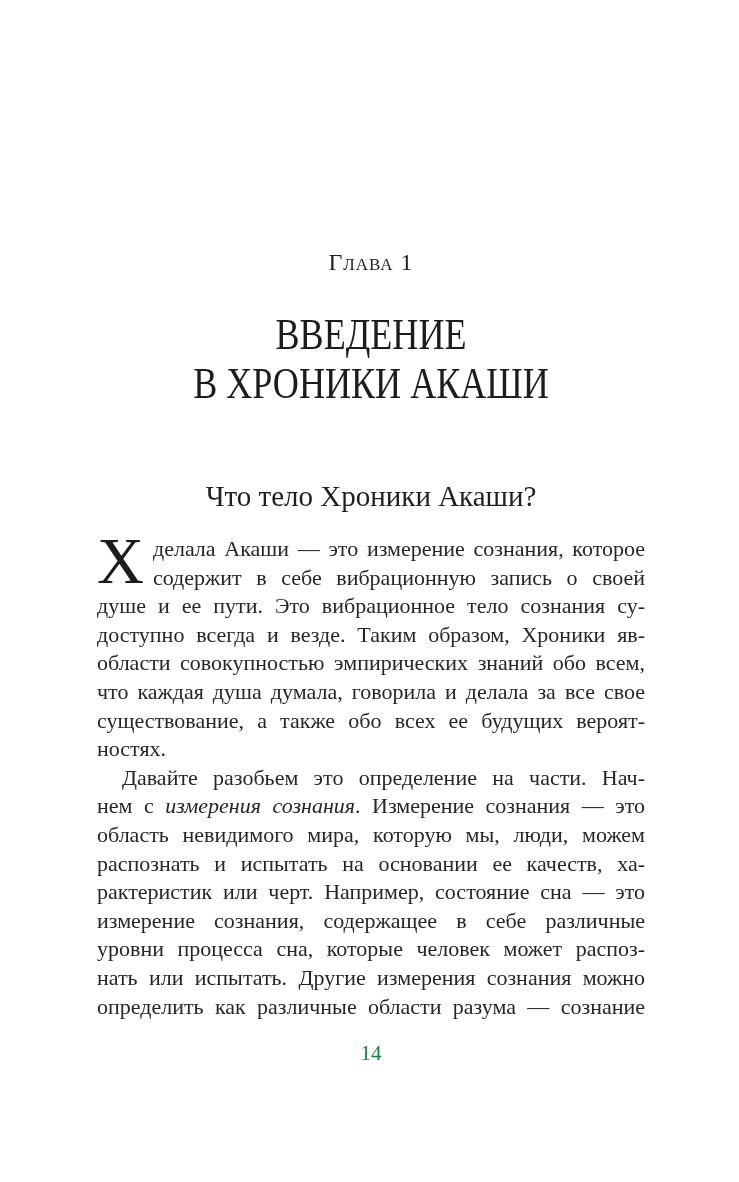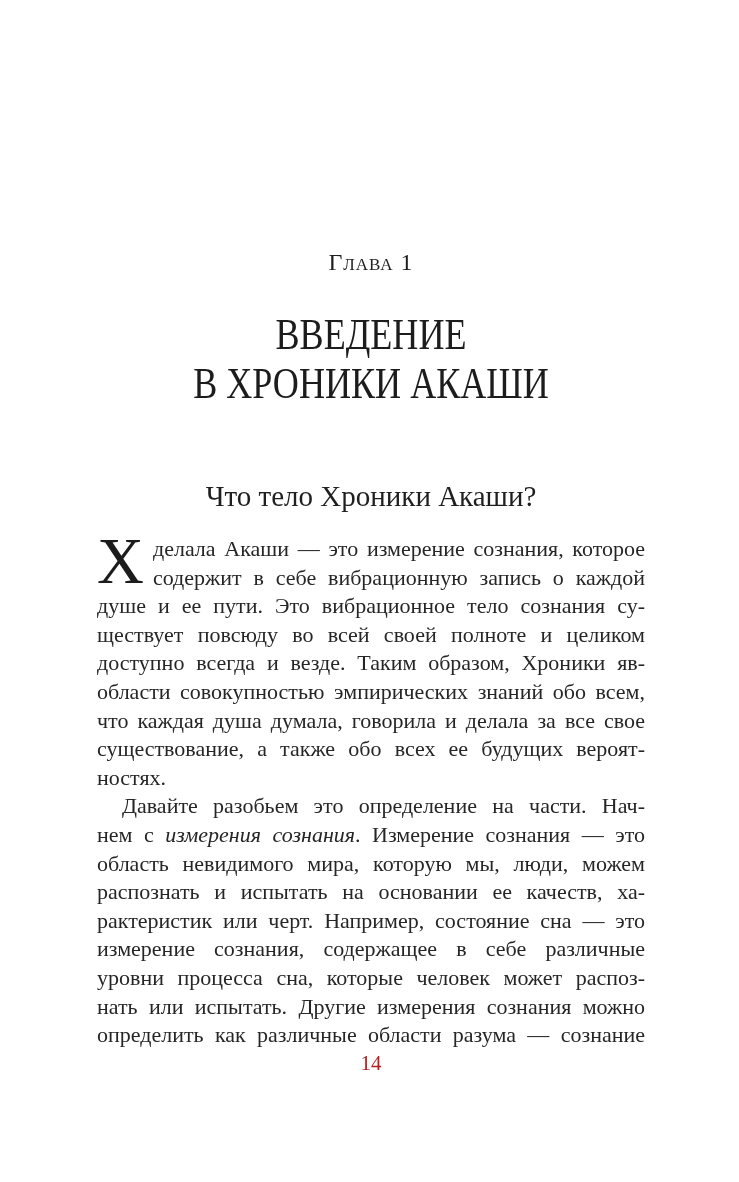--- a/index.html
+++ b/index.html
@@ -64,46 +64,46 @@
     color: #1c1c1c;
   }
   .line {
     text-align: justify;
     text-align-last: justify;
     white-space: normal;
   }
   .line.last { text-align-last: left; }
   .line.indent { padding-left: 25px; }
   .page-number {
+    margin-top: 19px;
     text-align: center;
     font-size: 21px;
     line-height: 26px;
-    color: #b91c1c;
+    color: #15803d;
   }
 </style>
 </head>
 <body>
 
 <div class="page" style="background: rgb(255, 255, 255); color: rgb(36, 36, 36);">
   <h4 class="chapter-label">Глава 1</h4>
 
   <h1 class="chapter-title">
     <span style="display:block">ВВЕДЕНИЕ</span>
     <span style="display:block">В ХРОНИКИ АКАШИ</span>
   </h1>
 
   <h2 class="section-heading">Что тело Хроники Акаши?</h2>
 
   <div class="body-text">
       <div class="para">
         <span class="dropcap">Х</span>
         <div class="line"><span>делала Акаши — это измерение сознания, которое</span></div>
-        <div class="line"><span>содержит в себе вибрационную запись о каждой</span></div>
+        <div class="line"><span>содержит в себе вибрационную запись о своей</span></div>
         <div class="line"><span>душе и ее пути. Это вибрационное тело сознания су-</span></div>
-        <div class="line"><span>ществует повсюду во всей своей полноте и целиком</span></div>
         <div class="line"><span>доступно всегда и везде. Таким образом, Хроники яв-</span></div>
         <div class="line"><span>области совокупностью эмпирических знаний обо всем,</span></div>
         <div class="line"><span>что каждая душа думала, говорила и делала за все свое</span></div>
         <div class="line"><span>существование, а также обо всех ее будущих вероят-</span></div>
         <div class="line last"><span>ностях.</span></div>
       </div>
       <div class="para">
         <div class="line indent"><span>Давайте разобьем это определение на части. Нач-</span></div>
         <div class="line"><span>нем с </span><i>измерения сознания</i><span>. Измерение сознания — это</span></div>
         <div class="line"><span>область невидимого мира, которую мы, люди, можем</span></div>

